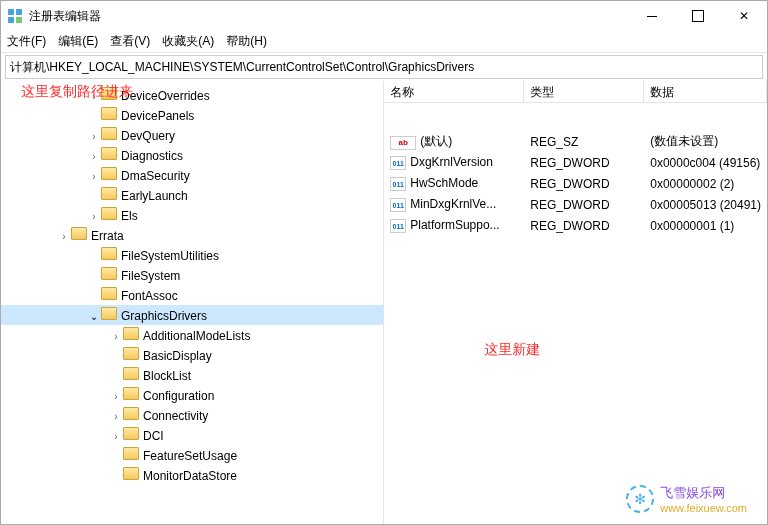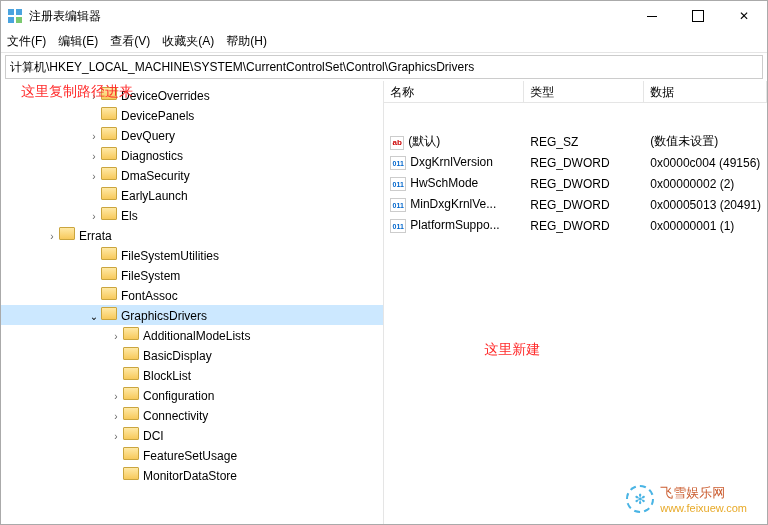--- a/index.html
+++ b/index.html
@@ -22,27 +22,27 @@
 .chev { width: 14px; text-align: center; color: #666; font-size: 10px; display: inline-block; }
 .chev.open { color: #000; }
 .folder { width: 16px; height: 13px; background: linear-gradient(#ffe9a6,#f7c95b); border: 1px solid #caa53e; border-radius: 1px; margin-right: 4px; display: inline-block; }
 .tree-sel { background: #cce8ff; }
 .list-header { height: 22px; display: flex; border-bottom: 1px solid #e5e5e5; font-size: 12px; }
 .list-header > div { padding: 3px 6px; border-right: 1px solid #e5e5e5; }
 .col-name { width: 140px; } .col-type { width: 120px; } .col-data { flex: 1; }
 .list-rows { flex: 1; position: relative; }
 .list-row { display: flex; height: 21px; align-items: center; font-size: 12px; }
 .cell { padding: 0 6px; overflow: hidden; text-overflow: ellipsis; white-space: nowrap; }
-.ico-str { width: 14px; height: 14px; margin-right: 4px; display:inline-flex;align-items:center;justify-content:center;font-size:8px;font-weight:bold;color:#c00;border:1px solid #ccc;background:#fff; }
+.ico-str { width: 26px; height: 14px; margin-right: 4px; display:inline-flex;align-items:center;justify-content:center;font-size:8px;font-weight:bold;color:#c00;border:1px solid #ccc;background:#fff; }
 .ico-dw { width: 16px; height: 14px; margin-right: 4px; display:inline-flex;align-items:center;justify-content:center;font-size:7px;font-weight:bold;color:#0066cc;border:1px solid #ccc;background:#fff; }
 .annot-red { position: absolute; color: #ff2a2a; font-size: 14px; font-weight: 500; z-index: 5; }
 .watermark { position: absolute; bottom: 10px; right: 20px; display: flex; align-items: center; gap: 6px; opacity: .85; z-index:5;}
 .wm-ico { width: 28px; height: 28px; border-radius: 50%; border: 2px dashed #2aa7e0; display: flex; align-items: center; justify-content: center; color: #2aa7e0; font-size: 14px; }
 .wm-text { font-size: 13px; }
-.wm-text .l1 { color: #c2410c; font-weight: 500; }
+.wm-text .l1 { color: #6d28d9; font-weight: 500; }
 .wm-text .l2 { color: #e39a00; font-size: 11px; }
 </style>
 </head>
 <body>
 
 <div class="window">
   <div class="titlebar">
     <svg class="titlebar-icon" viewBox="0 0 16 16">
         <rect x="1" y="1" width="6" height="6" fill="#4aa3df"></rect>
         <rect x="9" y="1" width="6" height="6" fill="#4aa3df"></rect>
@@ -86,21 +86,21 @@
         <div class="tree-item">
           <span style="padding-left: 86px;"><span class="chev">›</span><span class="folder"></span><span>DmaSecurity</span></span>
         </div>
         <div class="tree-item">
           <span style="padding-left: 86px;"><span class="chev"></span><span class="folder"></span><span>EarlyLaunch</span></span>
         </div>
         <div class="tree-item">
           <span style="padding-left: 86px;"><span class="chev">›</span><span class="folder"></span><span>Els</span></span>
         </div>
         <div class="tree-item">
-          <span style="padding-left: 44px;"><span class="chev">›</span><span class="folder"></span><span>Errata</span></span>
+          <span style="padding-left: 56px;"><span class="chev">›</span><span class="folder"></span><span>Errata</span></span>
         </div>
         <div class="tree-item">
           <span style="padding-left: 86px;"><span class="chev"></span><span class="folder"></span><span>FileSystemUtilities</span></span>
         </div>
         <div class="tree-item">
           <span style="padding-left: 86px;"><span class="chev"></span><span class="folder"></span><span>FileSystem</span></span>
         </div>
         <div class="tree-item">
           <span style="padding-left: 86px;"><span class="chev"></span><span class="folder"></span><span>FontAssoc</span></span>
         </div>

